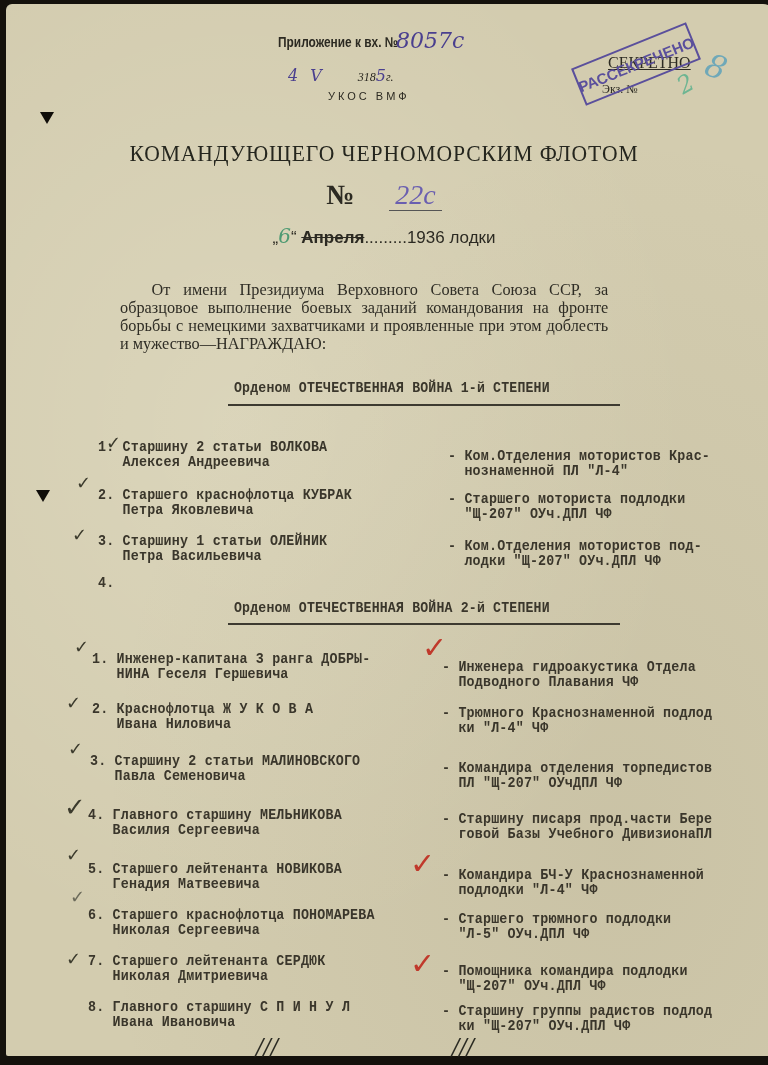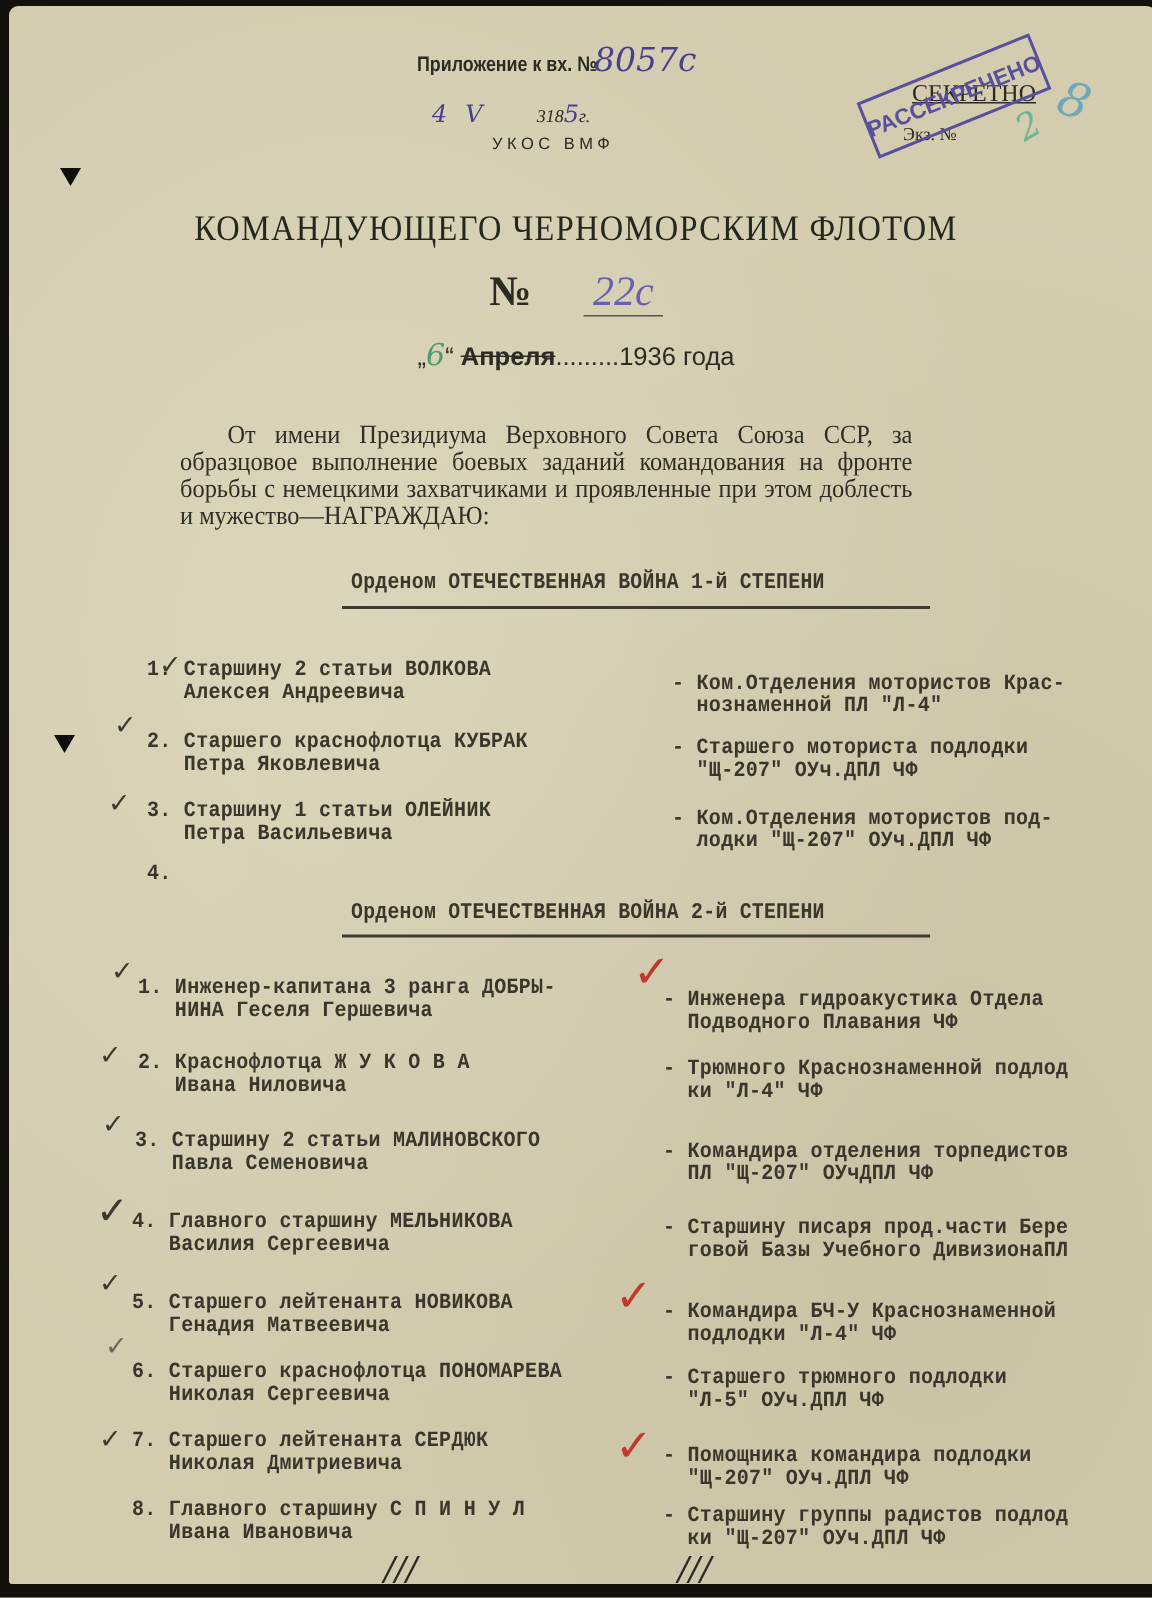--- a/index.html
+++ b/index.html
@@ -82,21 +82,21 @@
   <div class="abs blue-mark hand">8</div>
 
   <div class="abs subtitle serif">КОМАНДУЮЩЕГО ЧЕРНОМОРСКИМ ФЛОТОМ</div>
   <div class="abs order-no serif">
     <span>№</span>
     <span class="val">22с</span>
   </div>
   <div class="abs date-line sans">
     „<span class="day hand">6</span>“
     <span class="month">Апреля</span>.........<span>1936</span>
-    <span>года</span>
+    <span>лодки</span>
   </div>
 
   <div class="abs intro serif">От имени Президиума Верховного Совета Союза ССР, за образцовое выполнение боевых заданий командования на фронте борьбы с немецкими захватчиками и проявленные при этом доблесть и мужество—НАГРАЖДАЮ:</div>
 
   <div class="abs section-head mono" style="top:376px;">Орденом ОТЕЧЕСТВЕННАЯ ВОЙНА 1-й СТЕПЕНИ</div>
   <div class="abs section-rule" style="left:222px; top:400px; width:392px;"></div>
 
   <div class="abs check" style="left:100px; top:428px;">✓</div>
   <div class="abs entry mono" style="left:92px; top:436px;"><span>1.</span> <span>Старшину 2 статьи ВОЛКОВА</span>
    <span>Алексея Андреевича</span></div>

